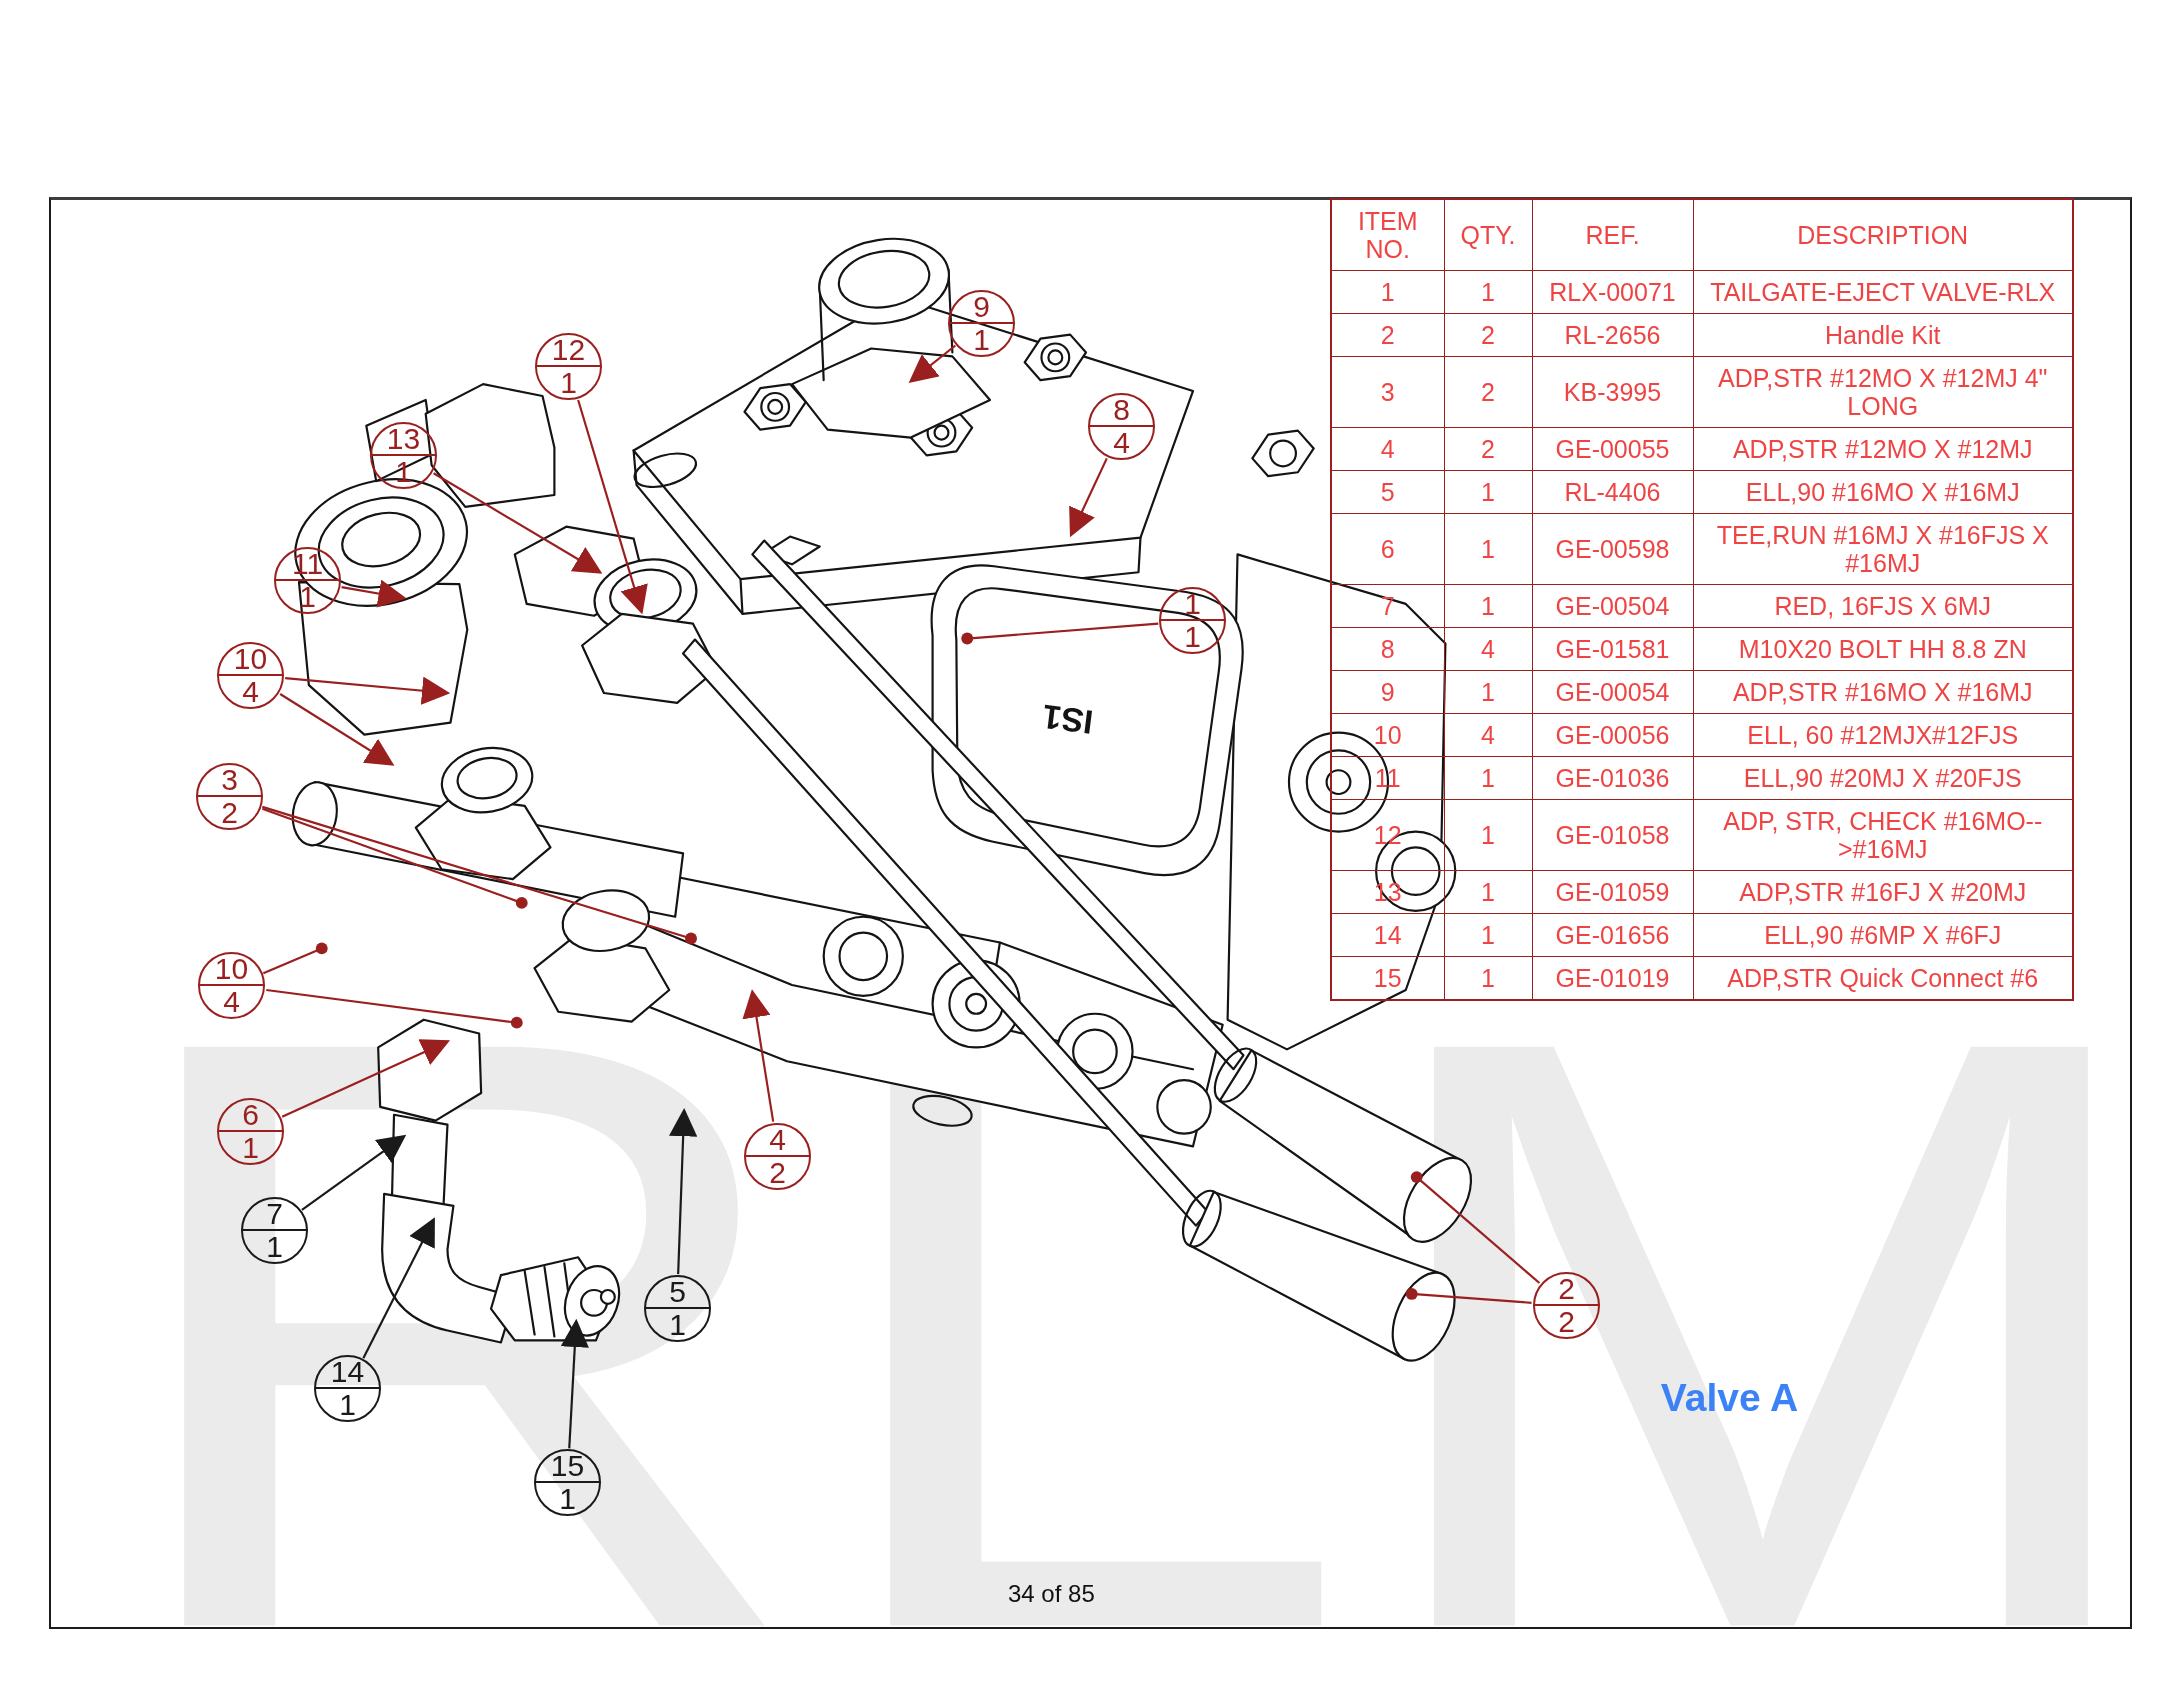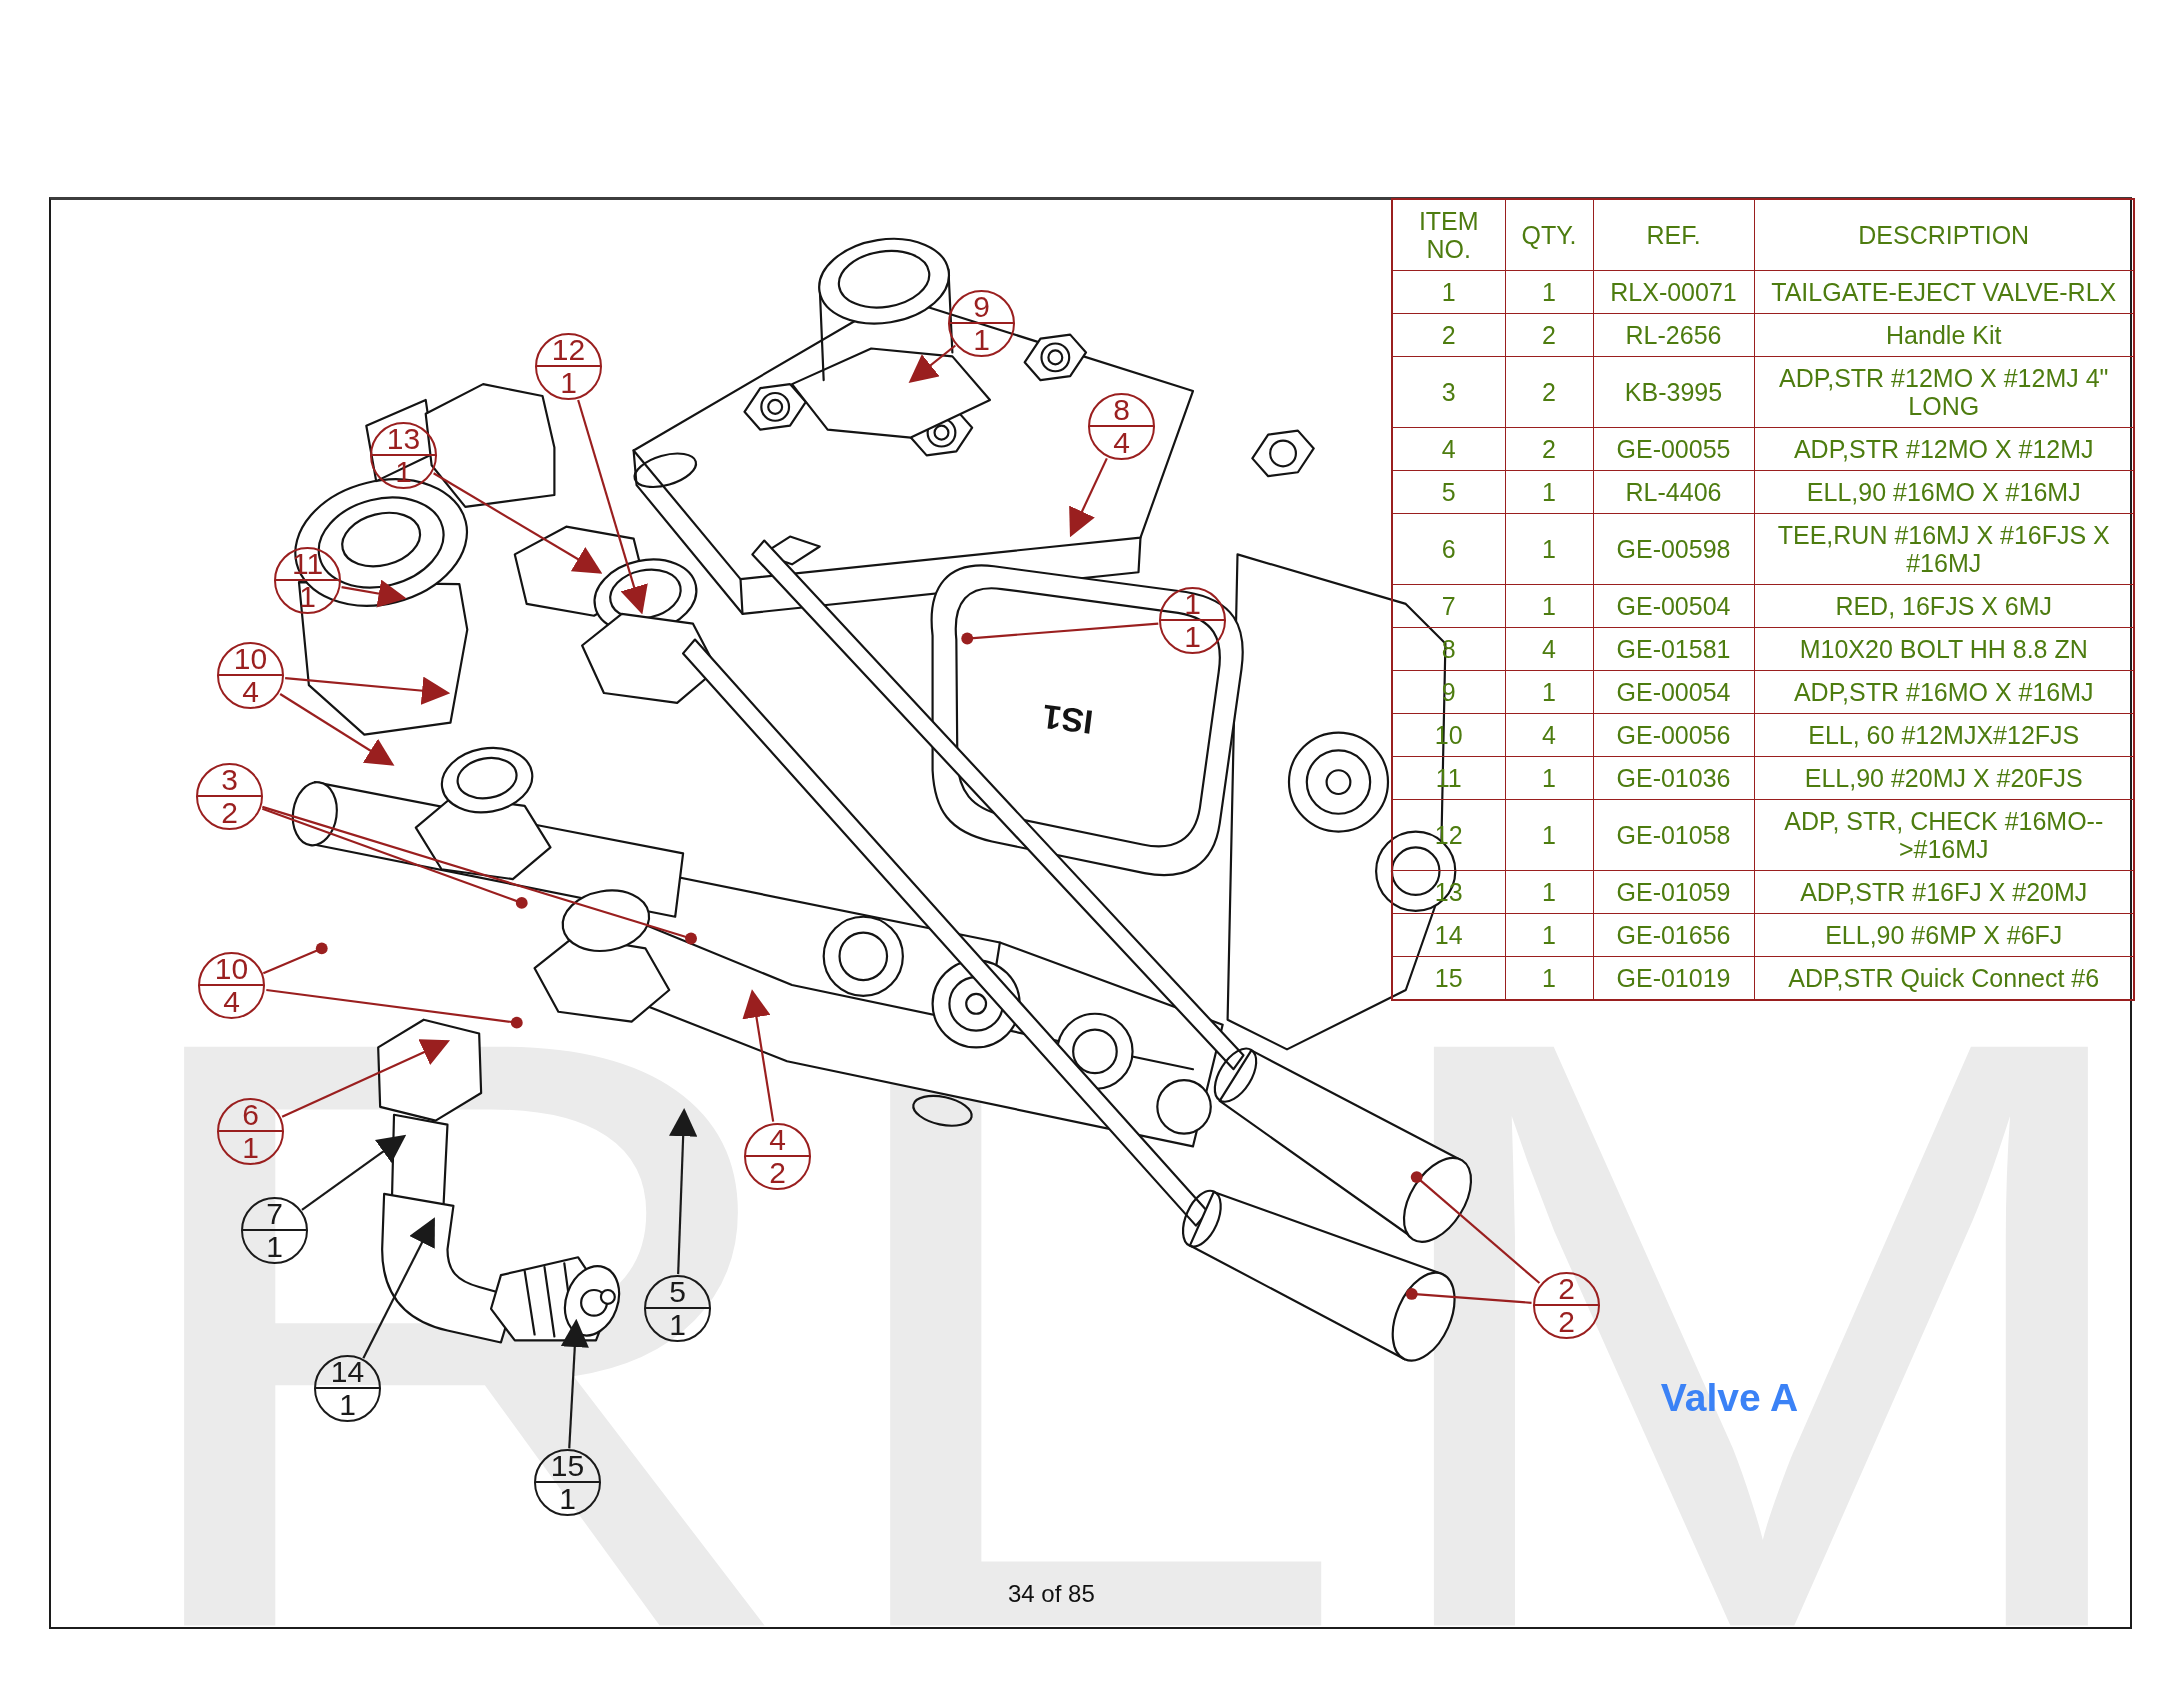--- a/index.html
+++ b/index.html
@@ -2,22 +2,22 @@
 <html><head>
 <meta charset="utf-8">
 <style>
   html,body{margin:0;padding:0;background:#fff;}
   .page{position:relative;width:2178px;height:1683px;background:#fff;overflow:hidden;
         font-family:"Liberation Sans",sans-serif;}
   .art{position:absolute;left:0;top:0;width:2178px;height:1683px;}
   .frame{position:absolute;left:49px;top:197px;width:2083px;height:1432px;
          border:2px solid #1c1c1c;border-top:3px solid #3d3d3d;box-sizing:border-box;pointer-events:none;}
   
-  table.bom{position:absolute;left:1391px;top:198px;width:743px;border-collapse:collapse;
-            color:#4d7c0f;font-size:25px;table-layout:fixed;background:transparent;}
+  table.bom{position:absolute;left:1330px;top:198px;width:743px;border-collapse:collapse;
+            color:#ef4444;font-size:25px;table-layout:fixed;background:transparent;}
   table.bom th,table.bom td{border:1.7px solid #9a1f1f;text-align:center;vertical-align:middle;
             padding:7px 5px;line-height:1.12;font-weight:400;overflow:hidden;}
   table.bom{border:2.5px solid #9a1f1f;}
   col.c-item{width:113px}col.c-qty{width:88px}col.c-ref{width:161px}col.c-desc{width:380px}
   
   .balloon{position:absolute;width:67px;height:67px;border-radius:50%;border:2.6px solid;
            display:grid;grid-template-rows:1fr 1fr;text-align:center;font-size:30px;line-height:1;
            box-sizing:border-box;background:transparent;}
   .balloon .b-top{display:flex;align-items:center;justify-content:center;border-bottom:2.2px solid;}
   .balloon .b-bot{display:flex;align-items:center;justify-content:center;}

